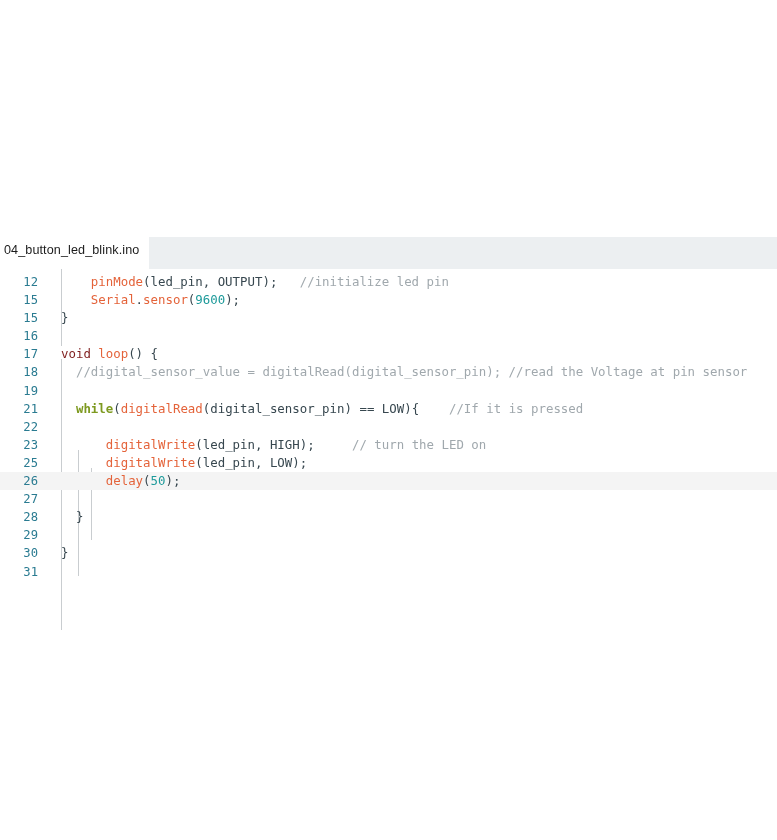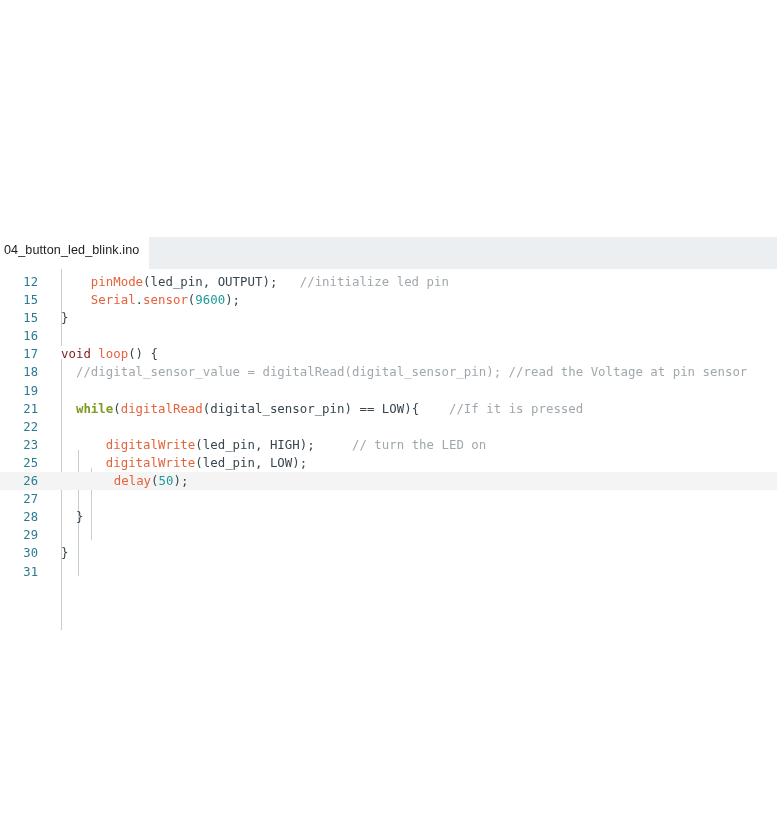--- a/index.html
+++ b/index.html
@@ -57,21 +57,20 @@
   .code-line {
     height: 18.1px;
     line-height: 18.1px;
     display: flex;
     align-items: flex-start;
     white-space: pre;
     position: relative;
   }
   .code-line.current {
     background: #f4f4f4;
-    gap: 8px;
   }
   .ln {
     width: 38px;
     min-width: 38px;
     text-align: right;
     color: #2a7b91;
     font-size: 12.2px;
     font-family: "DejaVu Sans Mono", monospace;
     padding-right: 0;
     user-select: none;

